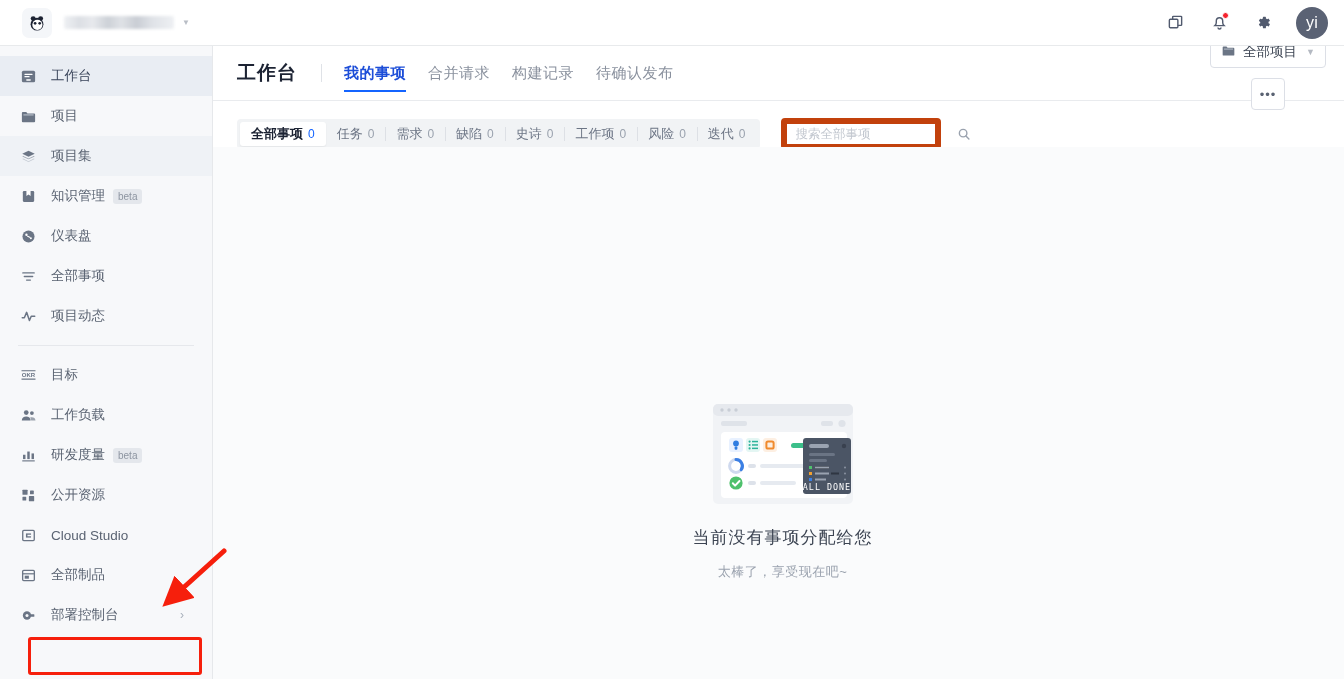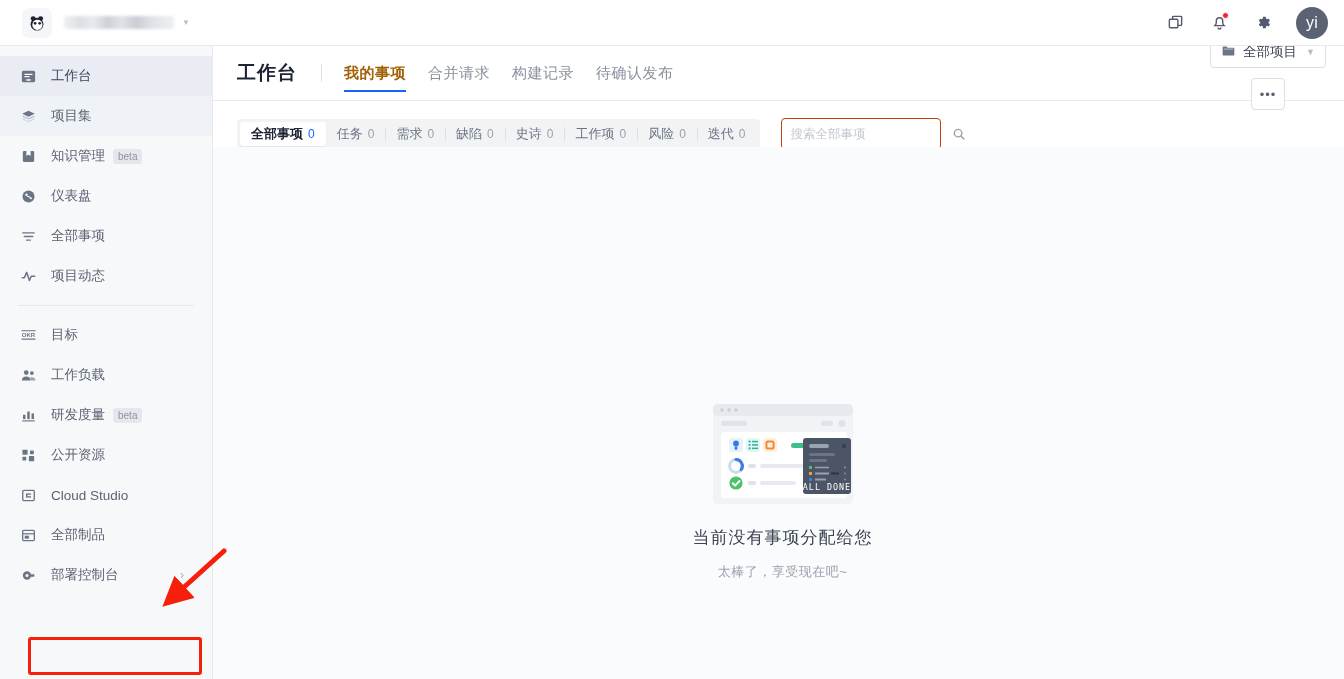--- a/index.html
+++ b/index.html
@@ -87,21 +87,21 @@
     height: 55px; display: flex; align-items: center; padding: 0 0 0 24px;
     border-bottom: 1px solid #e9ebee; position: relative;
   }
   .page-title { font-size: 19px; font-weight: bold; color: #1c2333; letter-spacing: 1px; }
   .head-sep { width: 1px; height: 18px; background: #dfe2e7; margin: 0 22px 0 24px; }
   .tabs { display: flex; align-items: center; height: 55px; gap: 22px; }
   .tab {
     position: relative; font-size: 15px; color: #8a919e; cursor: pointer;
     height: 55px; display: flex; align-items: center; letter-spacing: .5px;
   }
-  .tab.active { color: #a16207; font-weight: bold; }
+  .tab.active { color: #1d4ed8; font-weight: bold; }
   .tab.active::after {
     content: ""; position: absolute; left: 0; right: 0; bottom: 9px;
     height: 2px; background: #1464ff;
   }
   .head-right { margin-left: auto; display: flex; align-items: center; gap: 10px; padding-right: 18px; flex-direction: column; }
   .proj-select {
     display: flex; align-items: center; gap: 7px; height: 32px; padding: 0 10px;
     border: 1px solid #dcdfe6; border-radius: 4px; background: #fff;
     font-size: 13.5px; color: #3c4452; cursor: pointer;
   }
@@ -128,21 +128,21 @@
   }
   .chip.active {
     background: #ffffff; color: #1c2333; font-weight: bold;
     box-shadow: 0 1px 2px rgba(0,0,0,.06);
   }
   .chip.active::before, .chip.active + .chip::before { background: transparent; }
   .chip .cnt { color: #9aa2ae; font-size: 12px; font-weight: normal; }
   .chip.active .cnt { color: #1464ff; }
 
   .searchbox {
-    margin-left: 21px; width: 160px; height: 32px; border: 1px solid #c2410c;
+    margin-left: 21px; width: 160px; height: 32px; border: 6px solid #c2410c;
     border-radius: 4px; display: flex; align-items: center; padding: 0 9px; background: #fff;
   }
   .searchbox input {
     flex: 1; border: none; outline: none; font-size: 12.5px; color: #333;
     font-family: "Liberation Sans", sans-serif; background: transparent;
   }
   .searchbox input::placeholder { color: #c2c7cf; }
   .searchbox .s-ic { color: #9aa2ae; display: flex; }
 
   .body-area {
@@ -208,20 +208,29 @@
         <svg width="17" height="17" viewBox="0 0 18 18" fill="#5b6personally">
           <rect x="2" y="3" width="14" height="12" rx="1.6" fill="#6b7585"></rect>
           <rect x="4.6" y="6" width="8.8" height="1.3" rx=".6" fill="#fff"></rect>
           <rect x="4.6" y="8.6" width="5.6" height="1.3" rx=".6" fill="#fff"></rect>
           <rect x="6.6" y="11.8" width="4.8" height="1.6" rx=".5" fill="#fff"></rect>
         </svg>
       </span>
       <span class="nav-label">工作台</span>
     </div>
 
+    <div class="nav-item">
+      <span class="ic">
+        <svg width="17" height="17" viewBox="0 0 18 18">
+          <path d="M2 5.3a1 1 0 0 1 1-1h3.6l1.3 1.5H15a1 1 0 0 1 1 1V14a1 1 0 0 1-1 1H3a1 1 0 0 1-1-1z" fill="#6b7585"></path>
+          <rect x="3.6" y="6.6" width="10.8" height="1.4" fill="#aeb5c0"></rect>
+        </svg>
+      </span>
+      <span class="nav-label">项目</span>
+    </div>
 
     <div class="nav-item hover">
       <span class="ic">
         <svg width="17" height="17" viewBox="0 0 18 18">
           <path d="M9 3l6.6 3.1L9 9.2 2.4 6.1z" fill="#6b7585"></path>
           <path d="M9 11.1L3.3 8.4 2.4 8.9 9 12l6.6-3.1-.9-.5z" fill="#9aa2ae"></path>
           <path d="M9 13.9L3.3 11.2l-.9.5L9 14.8l6.6-3.1-.9-.5z" fill="#c3c9d2"></path>
         </svg>
       </span>
       <span class="nav-label">项目集</span>

